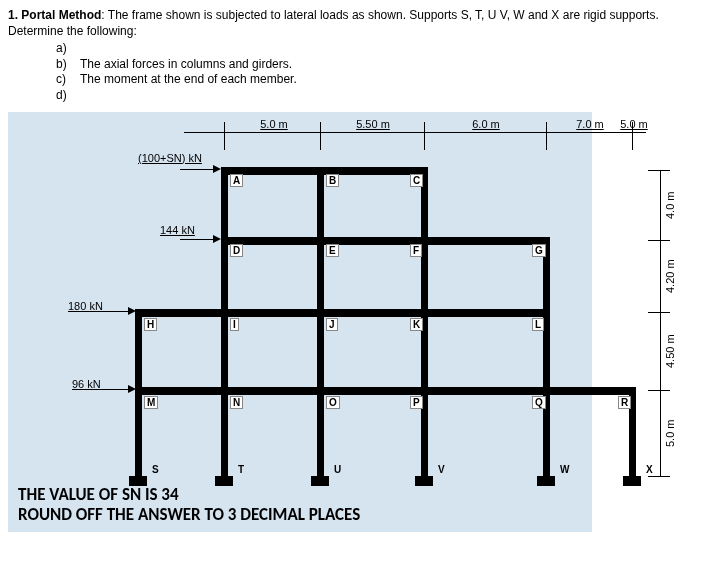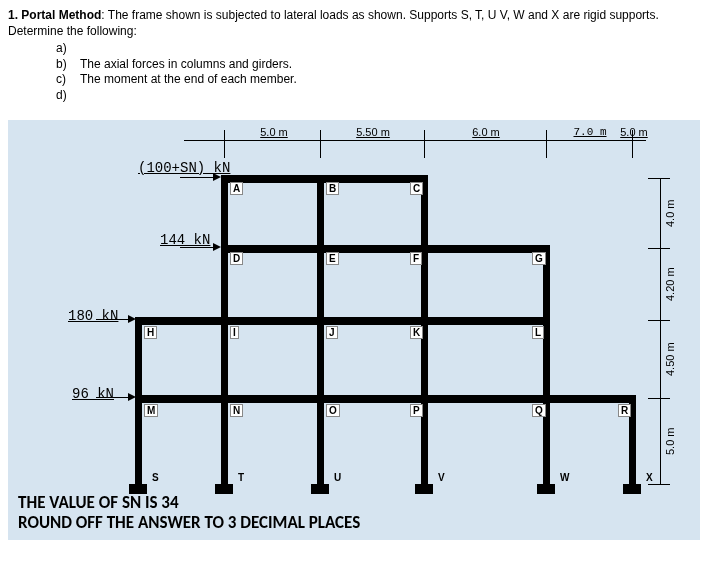--- a/index.html
+++ b/index.html
@@ -27,24 +27,24 @@
   }
   .subitems .item {
     display: flex;
     gap: 8px;
   }
   .subitems .label {
     width: 16px;
   }
   .figure-area {
     position: relative;
-    width: 692px;
+    width: 584px;
     height: 420px;
     background: #d6e4f0;
-    margin-top: 16px;
+    margin-top: 8px;
   }
   .note {
     position: absolute;
     bottom: 6px;
     left: 10px;
     font-size: 17px;
     font-weight: bold;
     font-family: Calibri, Arial, sans-serif;
     color: #000;
     line-height: 1.2;
@@ -70,24 +70,23 @@
   .dim-text-v {
     position: absolute;
     font-size: 11px;
     color: #000;
     writing-mode: vertical-rl;
     transform: rotate(180deg);
     text-align: center;
   }
   .load-text {
     position: absolute;
-    font-size: 14px;
+    font-size: 11px;
     color: #000;
     text-decoration: underline;
-    font-family: Liberation Mono, monospace;
   }
   .node-label {
     position: absolute;
     background: #fff;
     font-size: 10px;
     font-weight: bold;
     padding: 0 2px;
     border: 1px solid #888;
     line-height: 11px;
   }
@@ -143,21 +142,21 @@
   <div class="tick top-tick" style="left:216px; top:10px;"></div>
   <div class="tick top-tick" style="left:312px; top:10px;"></div>
   <div class="tick top-tick" style="left:416px; top:10px;"></div>
   <div class="tick top-tick" style="left:538px; top:10px;"></div>
   <div class="tick top-tick" style="left:624px; top:10px;"></div>
   <div class="tick" style="left:176px; top:20px; width:462px; height:1px;"></div>
 
   <div class="dim-text" style="left:218px; top:6px; width:96px;">5.0 m</div>
   <div class="dim-text" style="left:314px; top:6px; width:102px;">5.50 m</div>
   <div class="dim-text" style="left:418px; top:6px; width:120px;">6.0 m</div>
-  <div class="dim-text" style="left:540px; top:6px; width:84px;font-family:Liberation Mono, monospace;">7.0 m</div>
+  <div class="dim-text" style="left:540px; top:6px; width:84px;">7.0 m</div>
   <div class="dim-text" style="left:584px; top:6px; width:84px;">5.0 m</div>
 
   <div class="tick side-tick" style="left:640px; top:58px;"></div>
   <div class="tick side-tick" style="left:640px; top:128px;"></div>
   <div class="tick side-tick" style="left:640px; top:200px;"></div>
   <div class="tick side-tick" style="left:640px; top:278px;"></div>
   <div class="tick side-tick" style="left:640px; top:364px;"></div>
   <div class="tick" style="left:652px; top:58px; width:1px; height:306px;"></div>
 
   <div class="dim-text-v" style="left:656px; top:60px; height:66px;">4.0 m</div>

